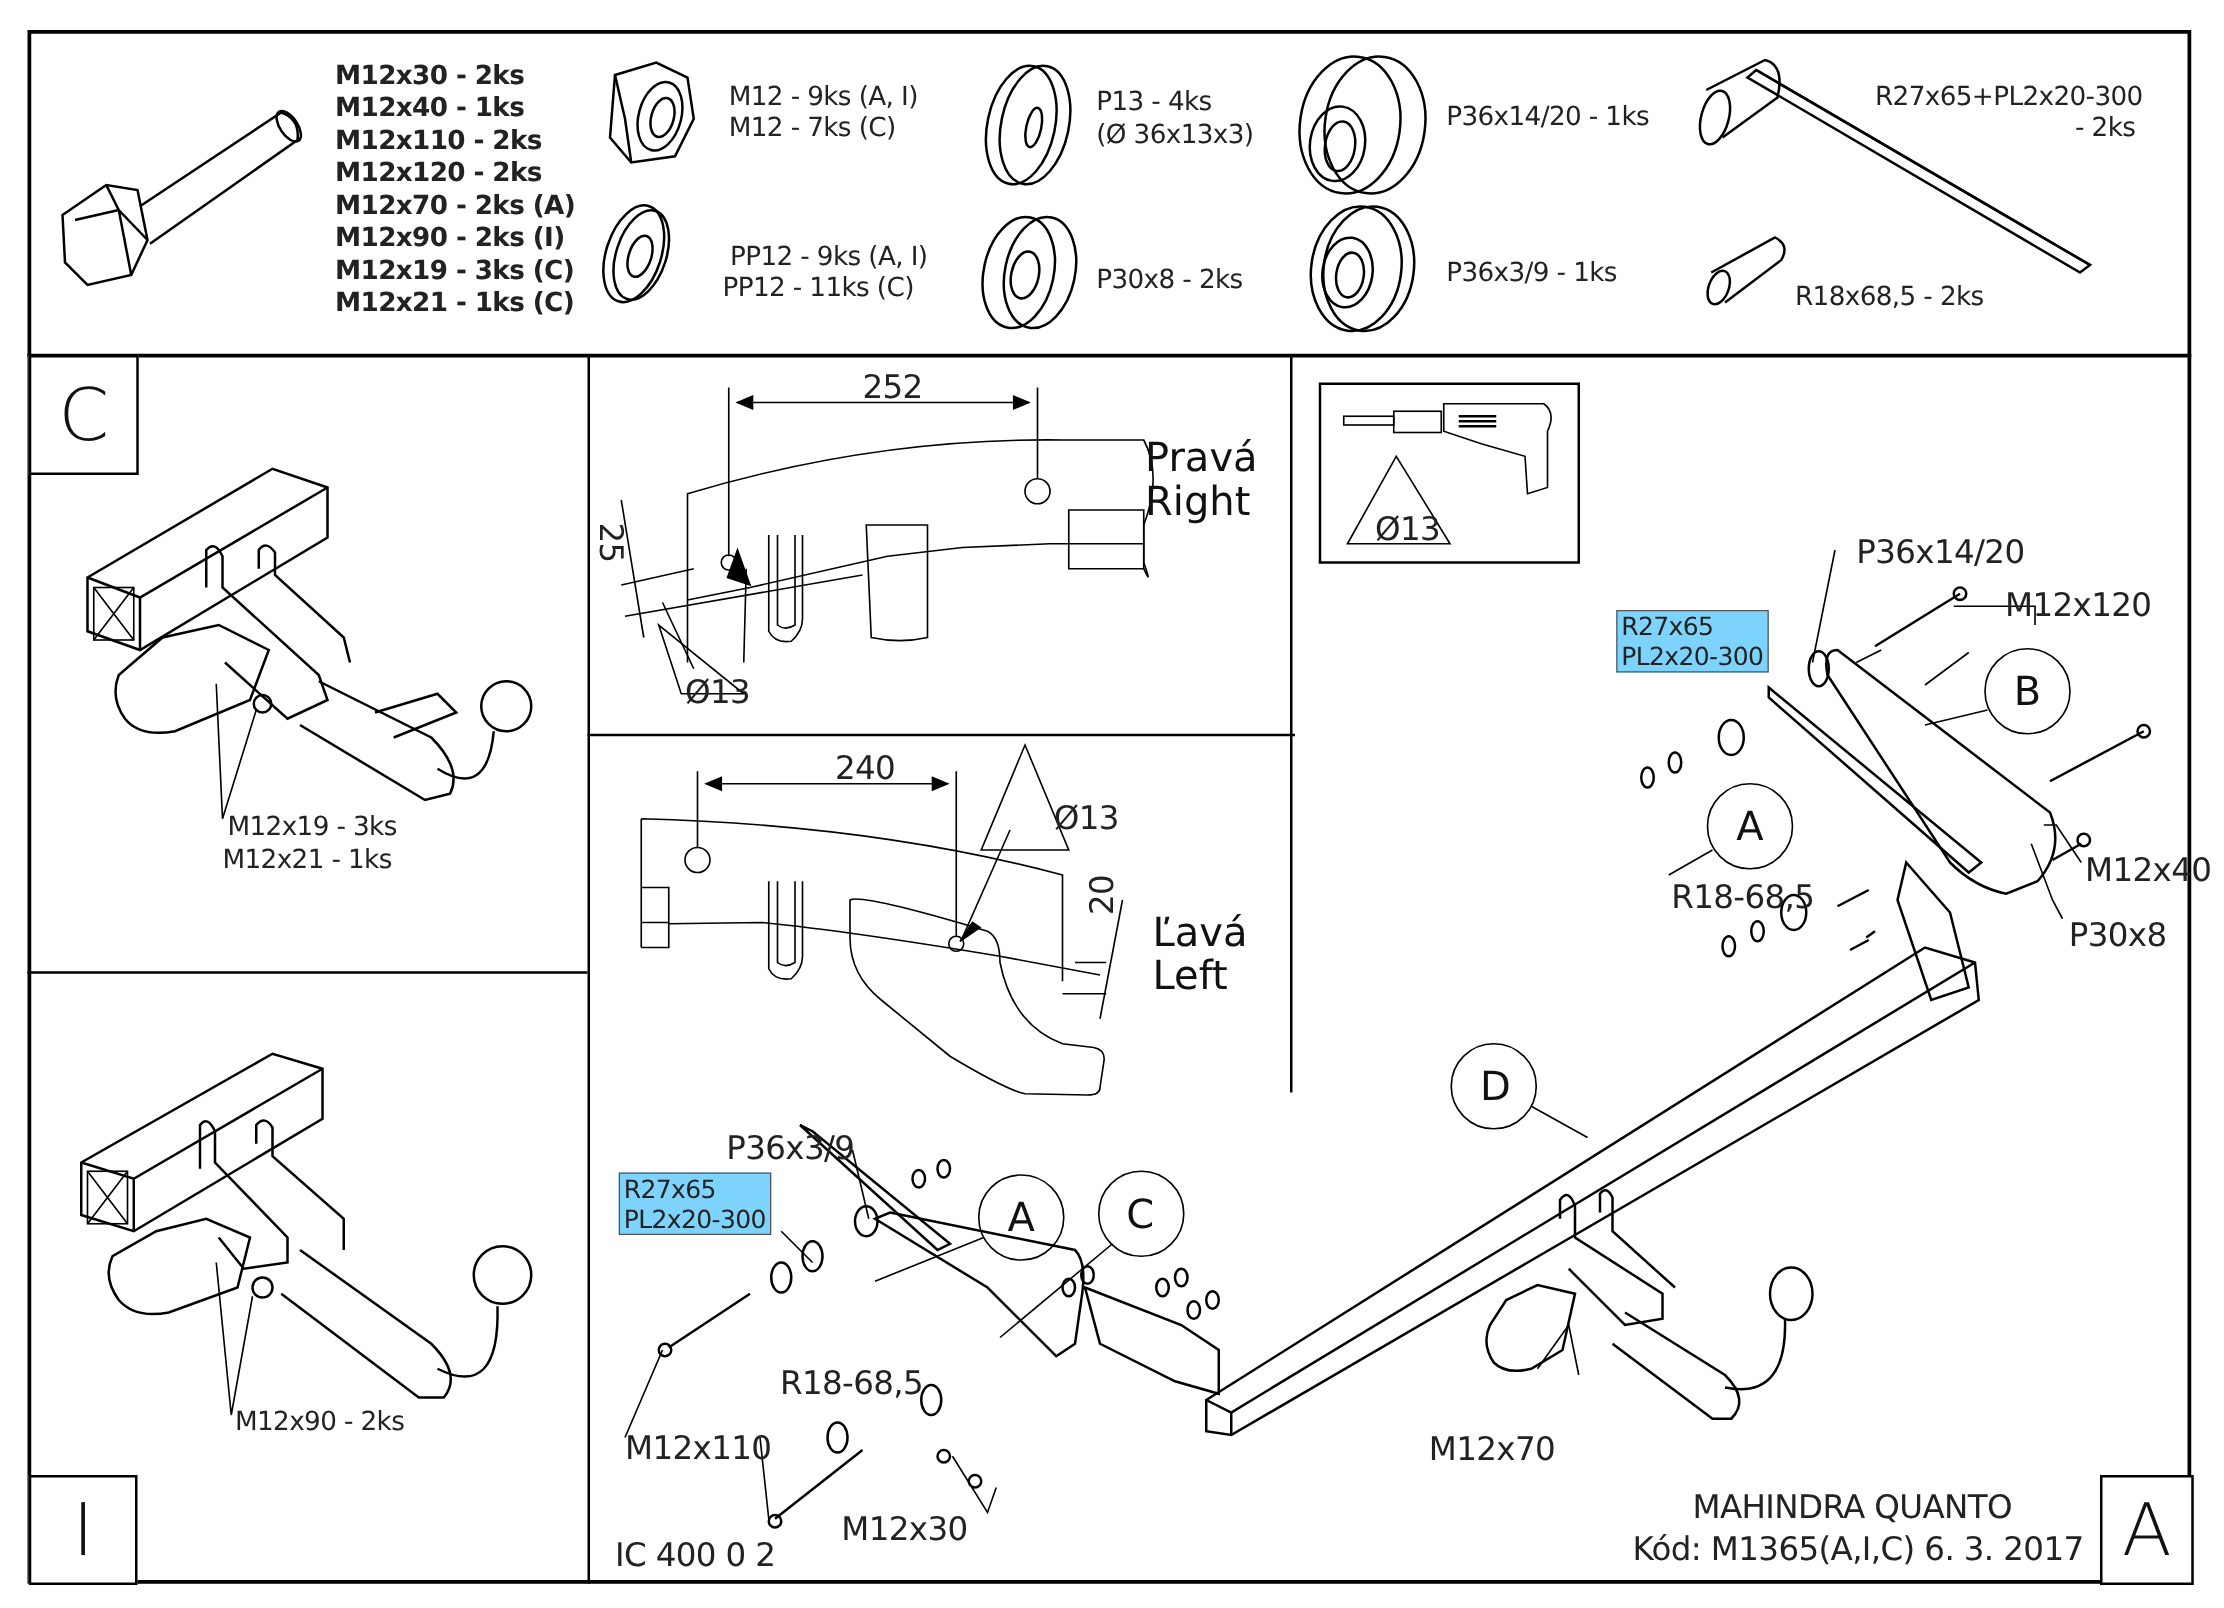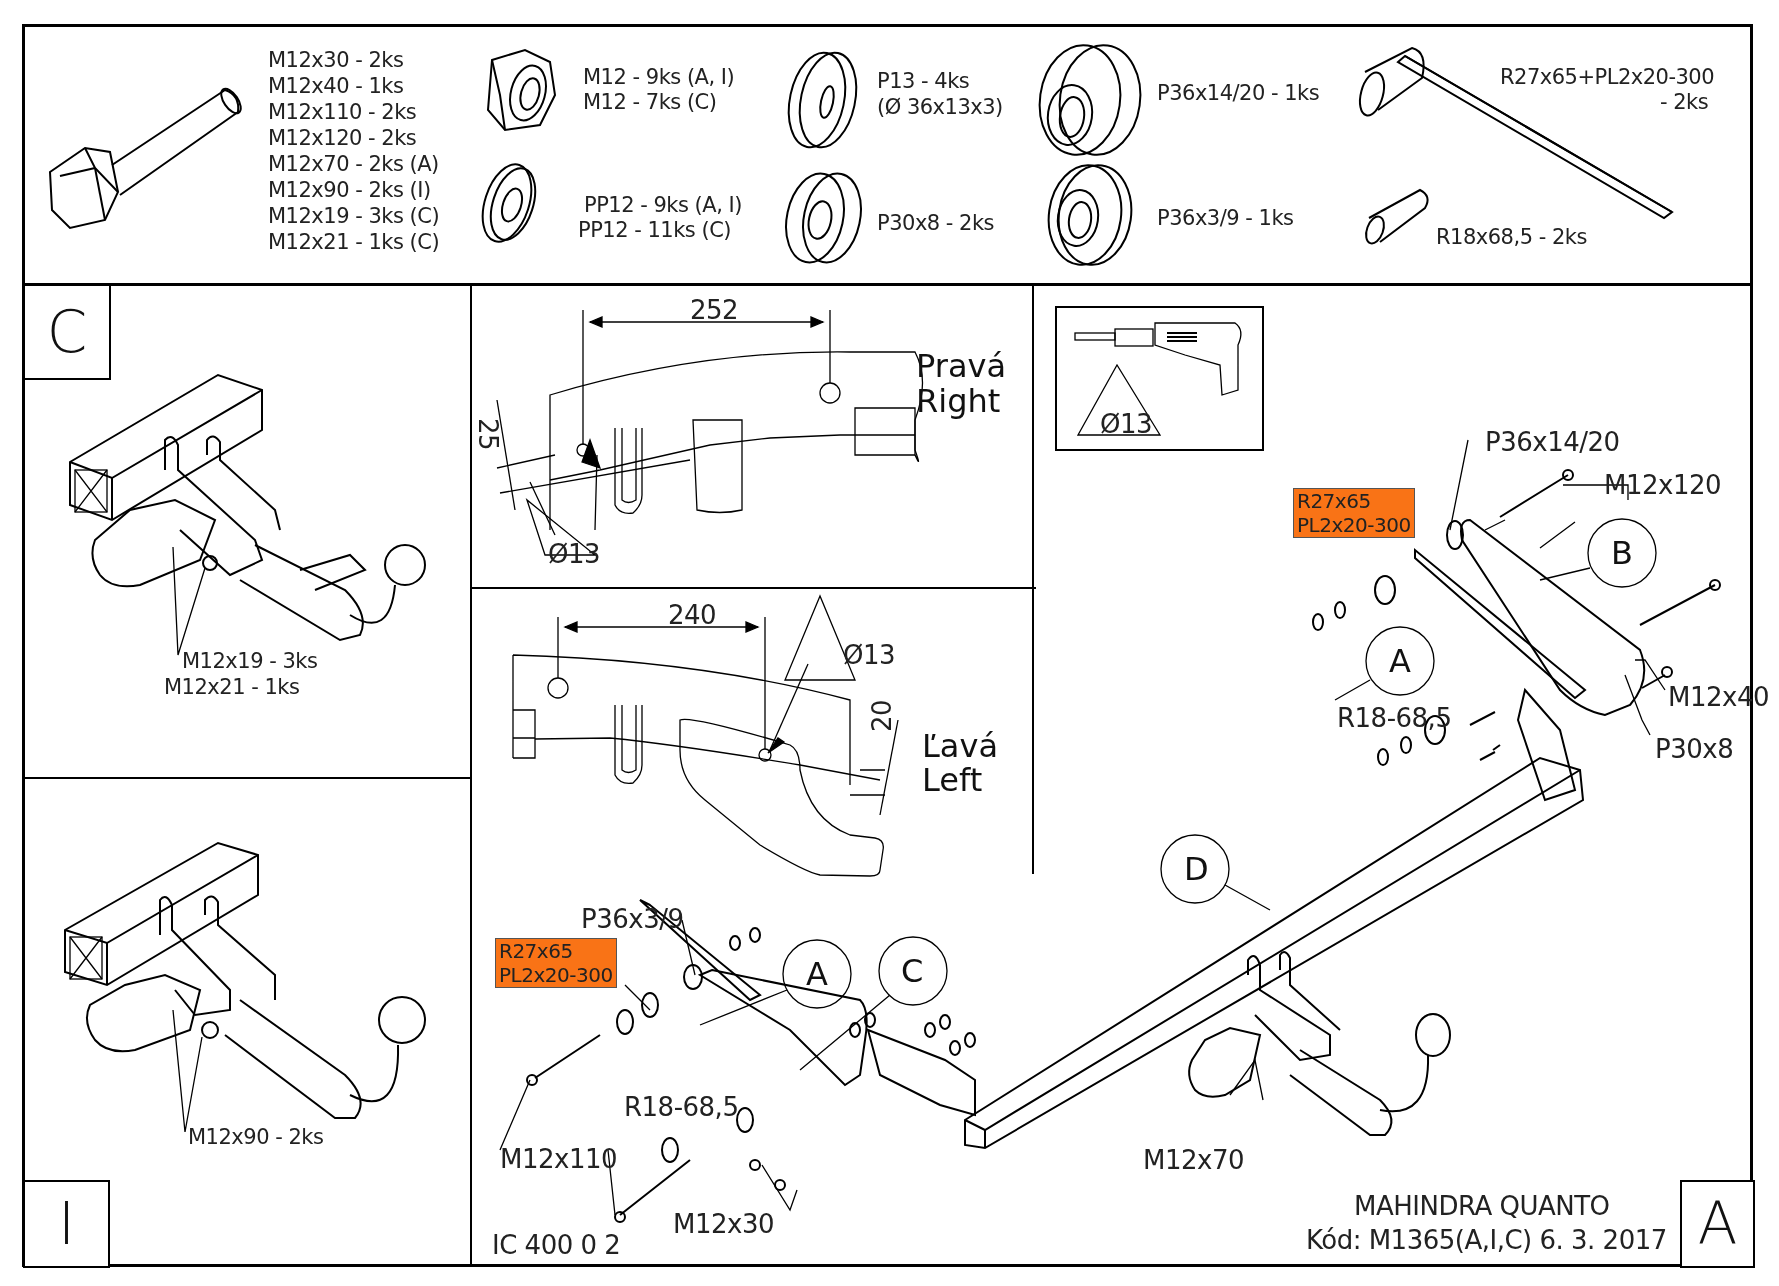--- a/index.html
+++ b/index.html
@@ -5,21 +5,21 @@
   html,body{margin:0;padding:0;background:#fff;}
   body{width:1779px;height:1286px;position:relative;overflow:hidden;font-family:"DejaVu Sans",sans-serif;color:#111;}
   .abs{position:absolute;}
   .frame{left:22px;top:24px;width:1731px;height:1243px;border:3px solid #000;box-sizing:border-box;}
   .hline{position:absolute;background:#000;height:3px;}
   .vline{position:absolute;background:#000;width:2px;}
   .txt{position:absolute;font-size:21px;line-height:26px;white-space:nowrap;color:#222;font-family:"DejaVu Sans",sans-serif;letter-spacing:-0.5px;}
   .lbl{position:absolute;font-size:26px;line-height:24px;white-space:nowrap;color:#222;letter-spacing:-0.5px;}
   .corner{position:absolute;border:2px solid #000;box-sizing:border-box;display:flex;align-items:center;justify-content:center;font-size:58px;font-weight:300;color:#111;background:#fff;}
   .big{position:absolute;font-size:32px;line-height:36px;color:#111;white-space:nowrap;}
-  .boxlbl{position:absolute;border:1.5px solid #555;padding:0 3px;font-size:20px;line-height:24px;color:#222;background:#f97316;white-space:nowrap;letter-spacing:-0.5px;}
+  .boxlbl{position:absolute;border:1.5px solid #555;padding:0 3px;font-size:20px;line-height:24px;color:#222;background:#7dd3fc;white-space:nowrap;letter-spacing:-0.5px;}
   svg{position:absolute;left:0;top:0;}
   .stroke{fill:none;stroke:#000;stroke-width:2;}
   .thin{fill:none;stroke:#000;stroke-width:1.3;}
 </style>
 </head>
 <body>
 
 <div class="abs frame"></div>
 <div class="hline" style="left:22px;top:283px;width:1731px;"></div>
 <div class="vline" style="left:470px;top:284px;height:983px;"></div>
@@ -231,21 +231,21 @@
     <circle cx="1195" cy="869" r="34"></circle>
     <circle cx="817" cy="974" r="34"></circle>
     <circle cx="913" cy="971" r="34"></circle>
     <path d="M1590,568 L1540,580 M1370,680 L1335,700 M1225,885 L1270,910 M787,990 L700,1025 M890,995 L800,1070"></path>
     <path d="M1468,440 L1450,530 M1485,530 L1505,520 M1563,485 L1628,485 L1628,500 M1575,522 L1540,548 M1635,660 L1645,660 L1665,690 M1625,675 L1642,720 L1650,735"></path>
     <path d="M682,920 L695,975 M650,1010 L625,985 M1230,1095 L1255,1060 L1263,1100"></path>
     <path d="M500,1150 L530,1080 M608,1150 L615,1215 M762,1165 L790,1210 L797,1190"></path>
   </g>
 </svg>
 
-<div class="abs" style="left:268px;top:47px;">
+<div class="abs" style="left:268px;top:47px;font-weight:bold;">
   <div class="txt" style="position:relative;">M12x30 - 2ks</div>
   <div class="txt" style="position:relative;">M12x40 - 1ks</div>
   <div class="txt" style="position:relative;">M12x110 - 2ks</div>
   <div class="txt" style="position:relative;">M12x120 - 2ks</div>
   <div class="txt" style="position:relative;">M12x70 - 2ks (A)</div>
   <div class="txt" style="position:relative;">M12x90 - 2ks (I)</div>
   <div class="txt" style="position:relative;">M12x19 - 3ks (C)</div>
   <div class="txt" style="position:relative;">M12x21 - 1ks (C)</div>
 </div>
 <div class="txt" style="left:583px;top:64px;">M12 - 9ks (A, I)</div>
@@ -256,21 +256,21 @@
 <div class="txt" style="left:877px;top:94px;">(Ø 36x13x3)</div>
 <div class="txt" style="left:877px;top:210px;">P30x8 - 2ks</div>
 <div class="txt" style="left:1157px;top:80px;">P36x14/20 - 1ks</div>
 <div class="txt" style="left:1157px;top:205px;">P36x3/9 - 1ks</div>
 <div class="txt" style="left:1500px;top:64px;">R27x65+PL2x20-300</div>
 <div class="txt" style="left:1660px;top:89px;">- 2ks</div>
 <div class="txt" style="left:1436px;top:224px;">R18x68,5 - 2ks</div>
 
 <div class="corner" style="left:23px;top:284px;width:88px;height:96px;">C</div>
 <div class="txt" style="left:182px;top:648px;">M12x19 - 3ks</div>
-<div class="txt" style="left:164px;top:674px;">M12x21 - 1ks</div>
+<div class="txt" style="left:178px;top:674px;">M12x21 - 1ks</div>
 
 <div class="corner" style="left:23px;top:1180px;width:87px;height:88px;">I</div>
 <div class="txt" style="left:188px;top:1124px;">M12x90 - 2ks</div>
 
 <div class="lbl" style="left:690px;top:298px;">252</div>
 <div class="lbl" style="left:500px;top:418px;transform:rotate(90deg);transform-origin:left top;">25</div>
 <div class="lbl" style="left:548px;top:542px;">Ø13</div>
 <div class="big" style="left:916px;top:348px;">Pravá</div>
 <div class="big" style="left:916px;top:383px;">Right</div>
 

